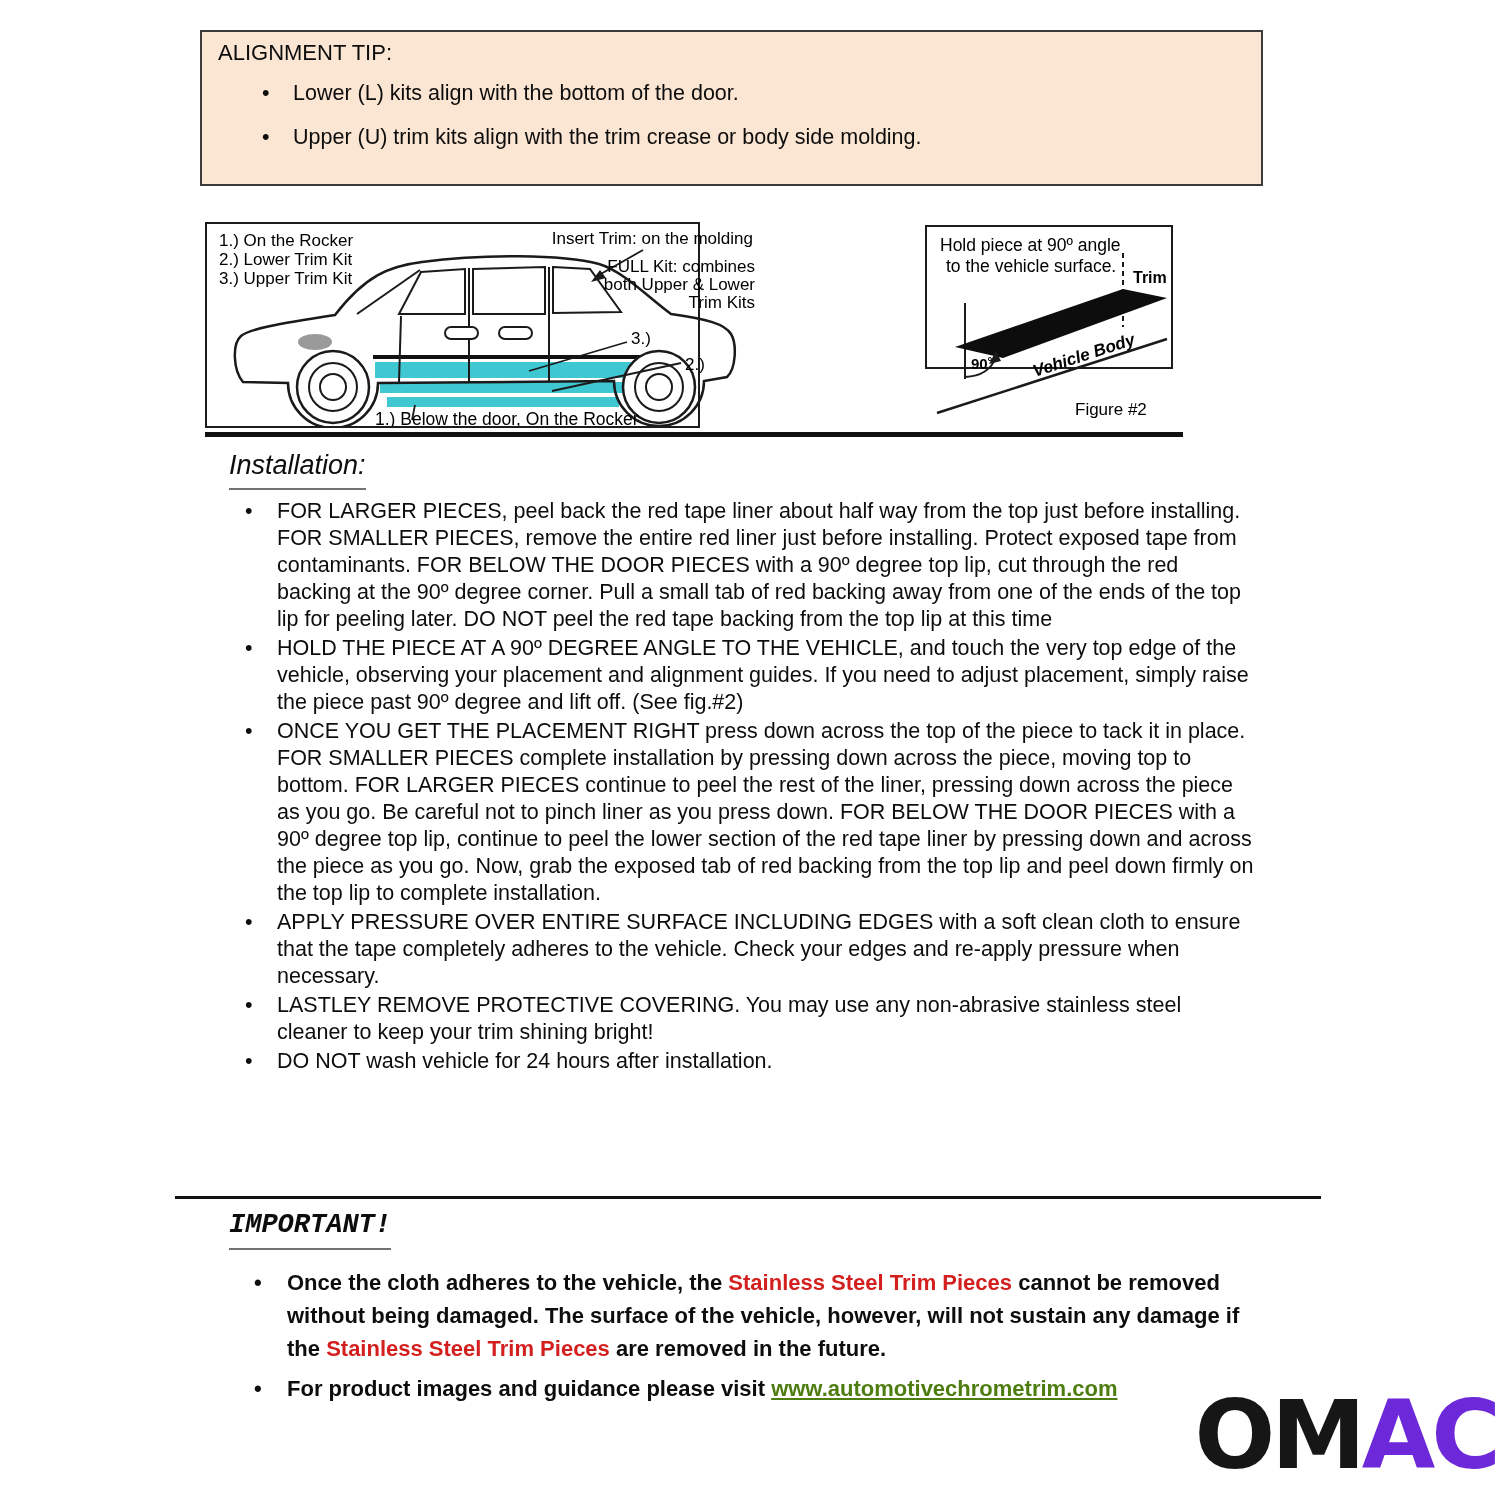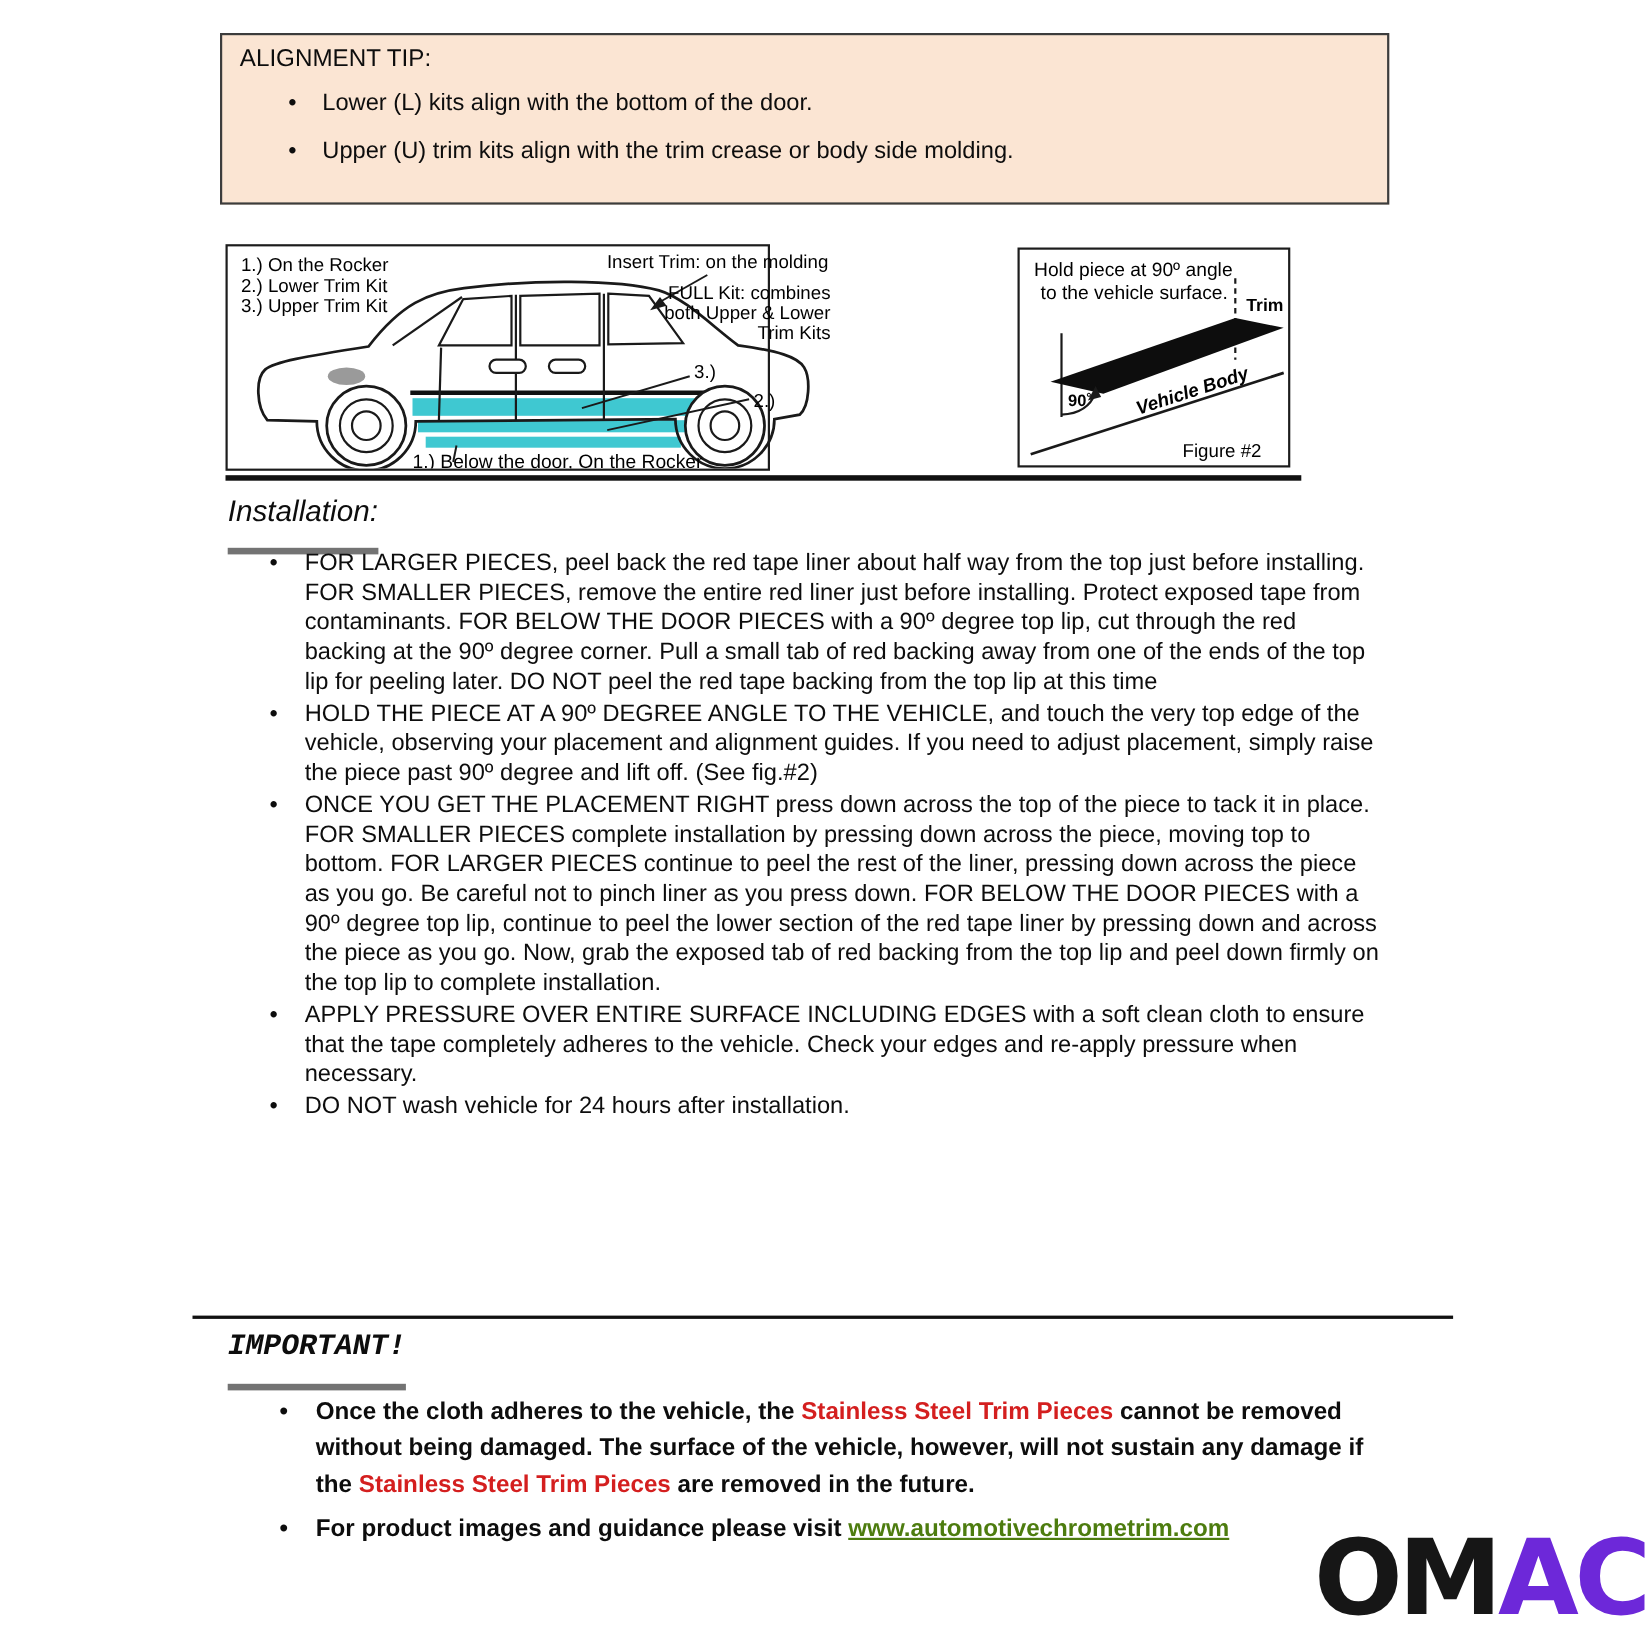--- a/index.html
+++ b/index.html
@@ -10,27 +10,27 @@
   .tip-box{position:absolute;left:200px;top:30px;width:1063px;height:156px;
            background:#fbe5d3;border:2px solid #3c3c3c;box-sizing:border-box;}
   .tip-title{position:absolute;left:16px;top:8px;font-size:22px;}
   .tip-list{position:absolute;left:58px;top:48px;width:995px;margin:0;padding:0;list-style:none;}
   .tip-list li{position:relative;padding-left:33px;margin-bottom:17px;font-size:21.5px;line-height:27px;}
   .tip-list li::before{content:"•";position:absolute;left:2px;top:0;}
 
   
   .car-panel{position:absolute;left:205px;top:222px;width:495px;height:206px;
              background:#fff;border:2px solid #1c1c1c;box-sizing:border-box;}
-  .fig2-panel{position:absolute;left:925px;top:225px;width:248px;height:200px;
+  .fig2-panel{position:absolute;left:925px;top:225px;width:248px;height:144px;
               background:#fff;border:2px solid #1c1c1c;box-sizing:border-box;}
   .thick-rule{position:absolute;left:205px;top:432px;width:978px;height:5px;background:#111;}
 
   
   .install-title{position:absolute;left:207px;top:450px;font-size:27px;font-style:italic;}
-  .underlined{border-bottom:6px solid #737373;padding-bottom:18px;}
+  .underlined{border-bottom:2px solid #737373;padding-bottom:8px;margin-left:22px;}
   .install-list{position:absolute;left:243px;top:498px;width:1012px;margin:0;padding:0;list-style:none;}
   .install-list li{position:relative;padding-left:34px;margin-bottom:2px;font-size:21.5px;line-height:27px;}
   .install-list li::before{content:"•";position:absolute;left:2px;top:0;}
 
   
   .divider{position:absolute;left:175px;top:1196px;width:1146px;height:3px;background:#111;}
   .important-title{position:absolute;left:207px;top:1210px;font-size:27px;font-style:italic;font-weight:bold;font-family:Liberation Mono, monospace;}
   .important-list{position:absolute;left:252px;top:1266px;width:1012px;margin:0;padding:0;list-style:none;}
   .important-list li{position:relative;padding-left:35px;margin-bottom:7px;
                      font-size:22px;line-height:33px;font-weight:bold;}
@@ -126,20 +126,21 @@
   <div class="thick-rule"></div>
 
   <div class="install-title">
     <span class="underlined">Installation:</span>
   </div>
   <ul class="install-list">
     <li>FOR LARGER PIECES, peel back the red tape liner about half way from the top just before installing. FOR SMALLER PIECES, remove the entire red liner just before installing. Protect exposed tape from contaminants. FOR BELOW THE DOOR PIECES with a 90º degree top lip, cut through the red backing at the 90º degree corner. Pull a small tab of red backing away from one of the ends of the top lip for peeling later. DO NOT peel the red tape backing from the top lip at this time</li>
     <li>HOLD THE PIECE AT A 90º DEGREE ANGLE TO THE VEHICLE, and touch the very top edge of the vehicle, observing your placement and alignment guides. If you need to adjust placement, simply raise the piece past 90º degree and lift off. (See fig.#2)</li>
     <li>ONCE YOU GET THE PLACEMENT RIGHT press down across the top of the piece to tack it in place.  FOR SMALLER PIECES complete installation by pressing down across the piece, moving top to bottom. FOR LARGER PIECES continue to peel the rest of the liner, pressing down across the piece as you go. Be careful not to pinch liner as you press down. FOR BELOW THE DOOR PIECES with a 90º degree top lip, continue to peel the lower section of the red tape liner by pressing down and across the piece as you go. Now, grab the exposed tab of red backing from the top lip and peel down firmly on the top lip to complete installation.</li>
     <li>APPLY PRESSURE OVER ENTIRE SURFACE INCLUDING EDGES with a soft clean cloth to ensure that the tape completely adheres to the vehicle. Check your edges and re-apply pressure when necessary.</li>
+    <li>LASTLEY REMOVE PROTECTIVE COVERING. You may use any non-abrasive stainless steel cleaner to keep your trim shining bright!</li>
     <li>DO NOT wash vehicle for 24 hours after installation.</li>
   </ul>
 
   <div class="divider"></div>
   <div class="important-title">
     <span class="underlined">IMPORTANT!</span>
   </div>
   <ul class="important-list">
     <li>
       <span>Once the cloth adheres to the vehicle, the </span><span class="red-text">Stainless Steel Trim Pieces</span><span> cannot be removed without being damaged. The surface of the vehicle, however, will not sustain any damage if the </span><span class="red-text">Stainless Steel Trim Pieces</span><span> are removed in the future.</span>

